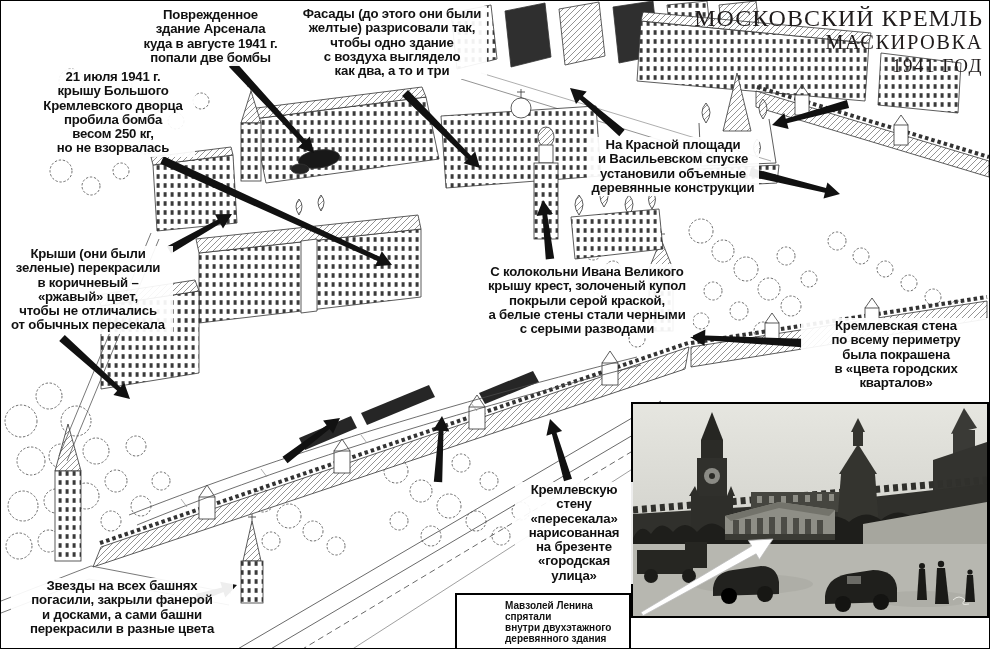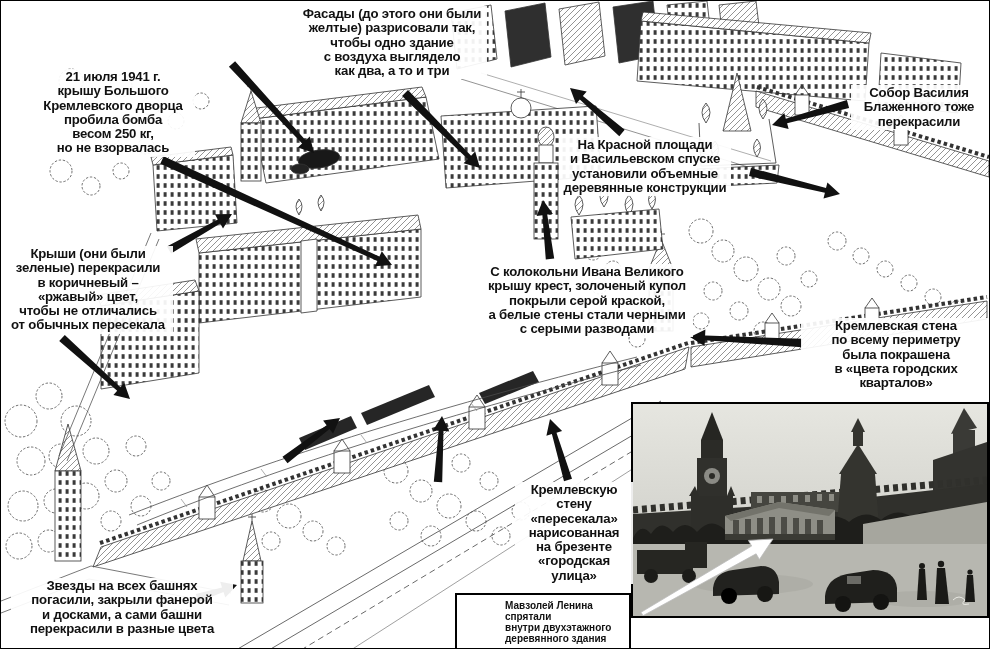--- a/index.html
+++ b/index.html
@@ -371,45 +371,51 @@
       <polygon points="845.9,99.0 784.8,117.7 783.3,112.1 771.0,124.0 787.6,127.9 786.1,122.3 848.1,107.0" fill="#111"></polygon>
       <polygon points="553.2,257.5 546.2,213.6 551.9,212.9 542.0,199.0 535.6,214.9 541.4,214.2 544.8,258.5" fill="#111"></polygon>
       <polygon points="801.2,337.8 704.1,334.4 704.4,328.6 689.0,336.0 703.5,345.0 703.9,339.2 800.8,346.2" fill="#111"></polygon>
       <polygon points="286.5,462.3 328.5,428.0 332.1,432.6 339.0,417.0 322.1,419.6 325.6,424.2 281.5,455.7" fill="#111"></polygon>
       <polygon points="441.2,481.3 442.5,430.1 448.3,430.5 441.0,415.0 431.9,429.5 437.7,429.8 432.8,480.7" fill="#111"></polygon>
       <polygon points="571.0,477.8 555.5,431.7 561.1,430.1 549.0,418.0 545.4,434.7 550.9,433.1 563.0,480.2" fill="#111"></polygon>
       <polygon points="197.3,601.0 222.5,590.9 224.3,596.4 236.0,584.0 219.2,580.8 221.0,586.4 194.7,593.0" fill="#111"></polygon>
       <polygon points="642.0,614.7 755.1,552.8 758.4,558.5 772.0,538.0 747.4,539.4 750.7,545.0 640.0,611.3" fill="#ffffff" stroke="#bbbbbb" stroke-width="0.8"></polygon>
     </svg>
 
-
+  <div class="title">
+    <div class="t1">МОСКОВСКИЙ КРЕМЛЬ</div>
+    <div class="t2">МАСКИРОВКА</div>
+    <div class="t3">1941 ГОД</div>
+  </div>
+
+  <div class="ann" style="left:100px;top:6px;width:215px">Поврежденное
+здание Арсенала
+куда в августе 1941 г.
+попали две бомбы</div>
   <div class="ann" style="left:296px;top:5px;width:186px">Фасады (до этого они были
 желтые) разрисовали так,
 чтобы одно здание
 с воздуха выглядело
 как два, а то и три</div>
   <div class="ann" style="left:30px;top:68px;width:160px">21 июля 1941 г.
 крышу Большого
 Кремлевского дворца
 пробила бомба
 весом 250 кг,
 но не взорвалась</div>
   <div class="ann" style="left:2px;top:245px;width:166px">Крыши (они были
 зеленые) перекрасили
 в коричневый –
 «ржавый» цвет,
 чтобы не отличались
 от обычных пересекала</div>
-  <div class="ann" style="left:558px;top:136px;width:168px">На Красной площади
+  <div class="ann" style="left:586px;top:136px;width:168px">На Красной площади
 и Васильевском спуске
 установили объемные
 деревянные конструкции</div>
-  <div class="ann" style="left:850px;top:84px;width:132px">Собор Василия
-Блаженного тоже
-перекрасили</div>
   <div class="ann" style="left:480px;top:263px;width:208px">С колокольни Ивана Великого
 крышу крест, золоченый купол
 покрыли серой краской,
 а белые стены стали черными
 с серыми разводами</div>
   <div class="ann" style="left:800px;top:317px;width:186px">Кремлевская стена
 по всему периметру
 была покрашена
 в «цвета городских
 кварталов»</div>

